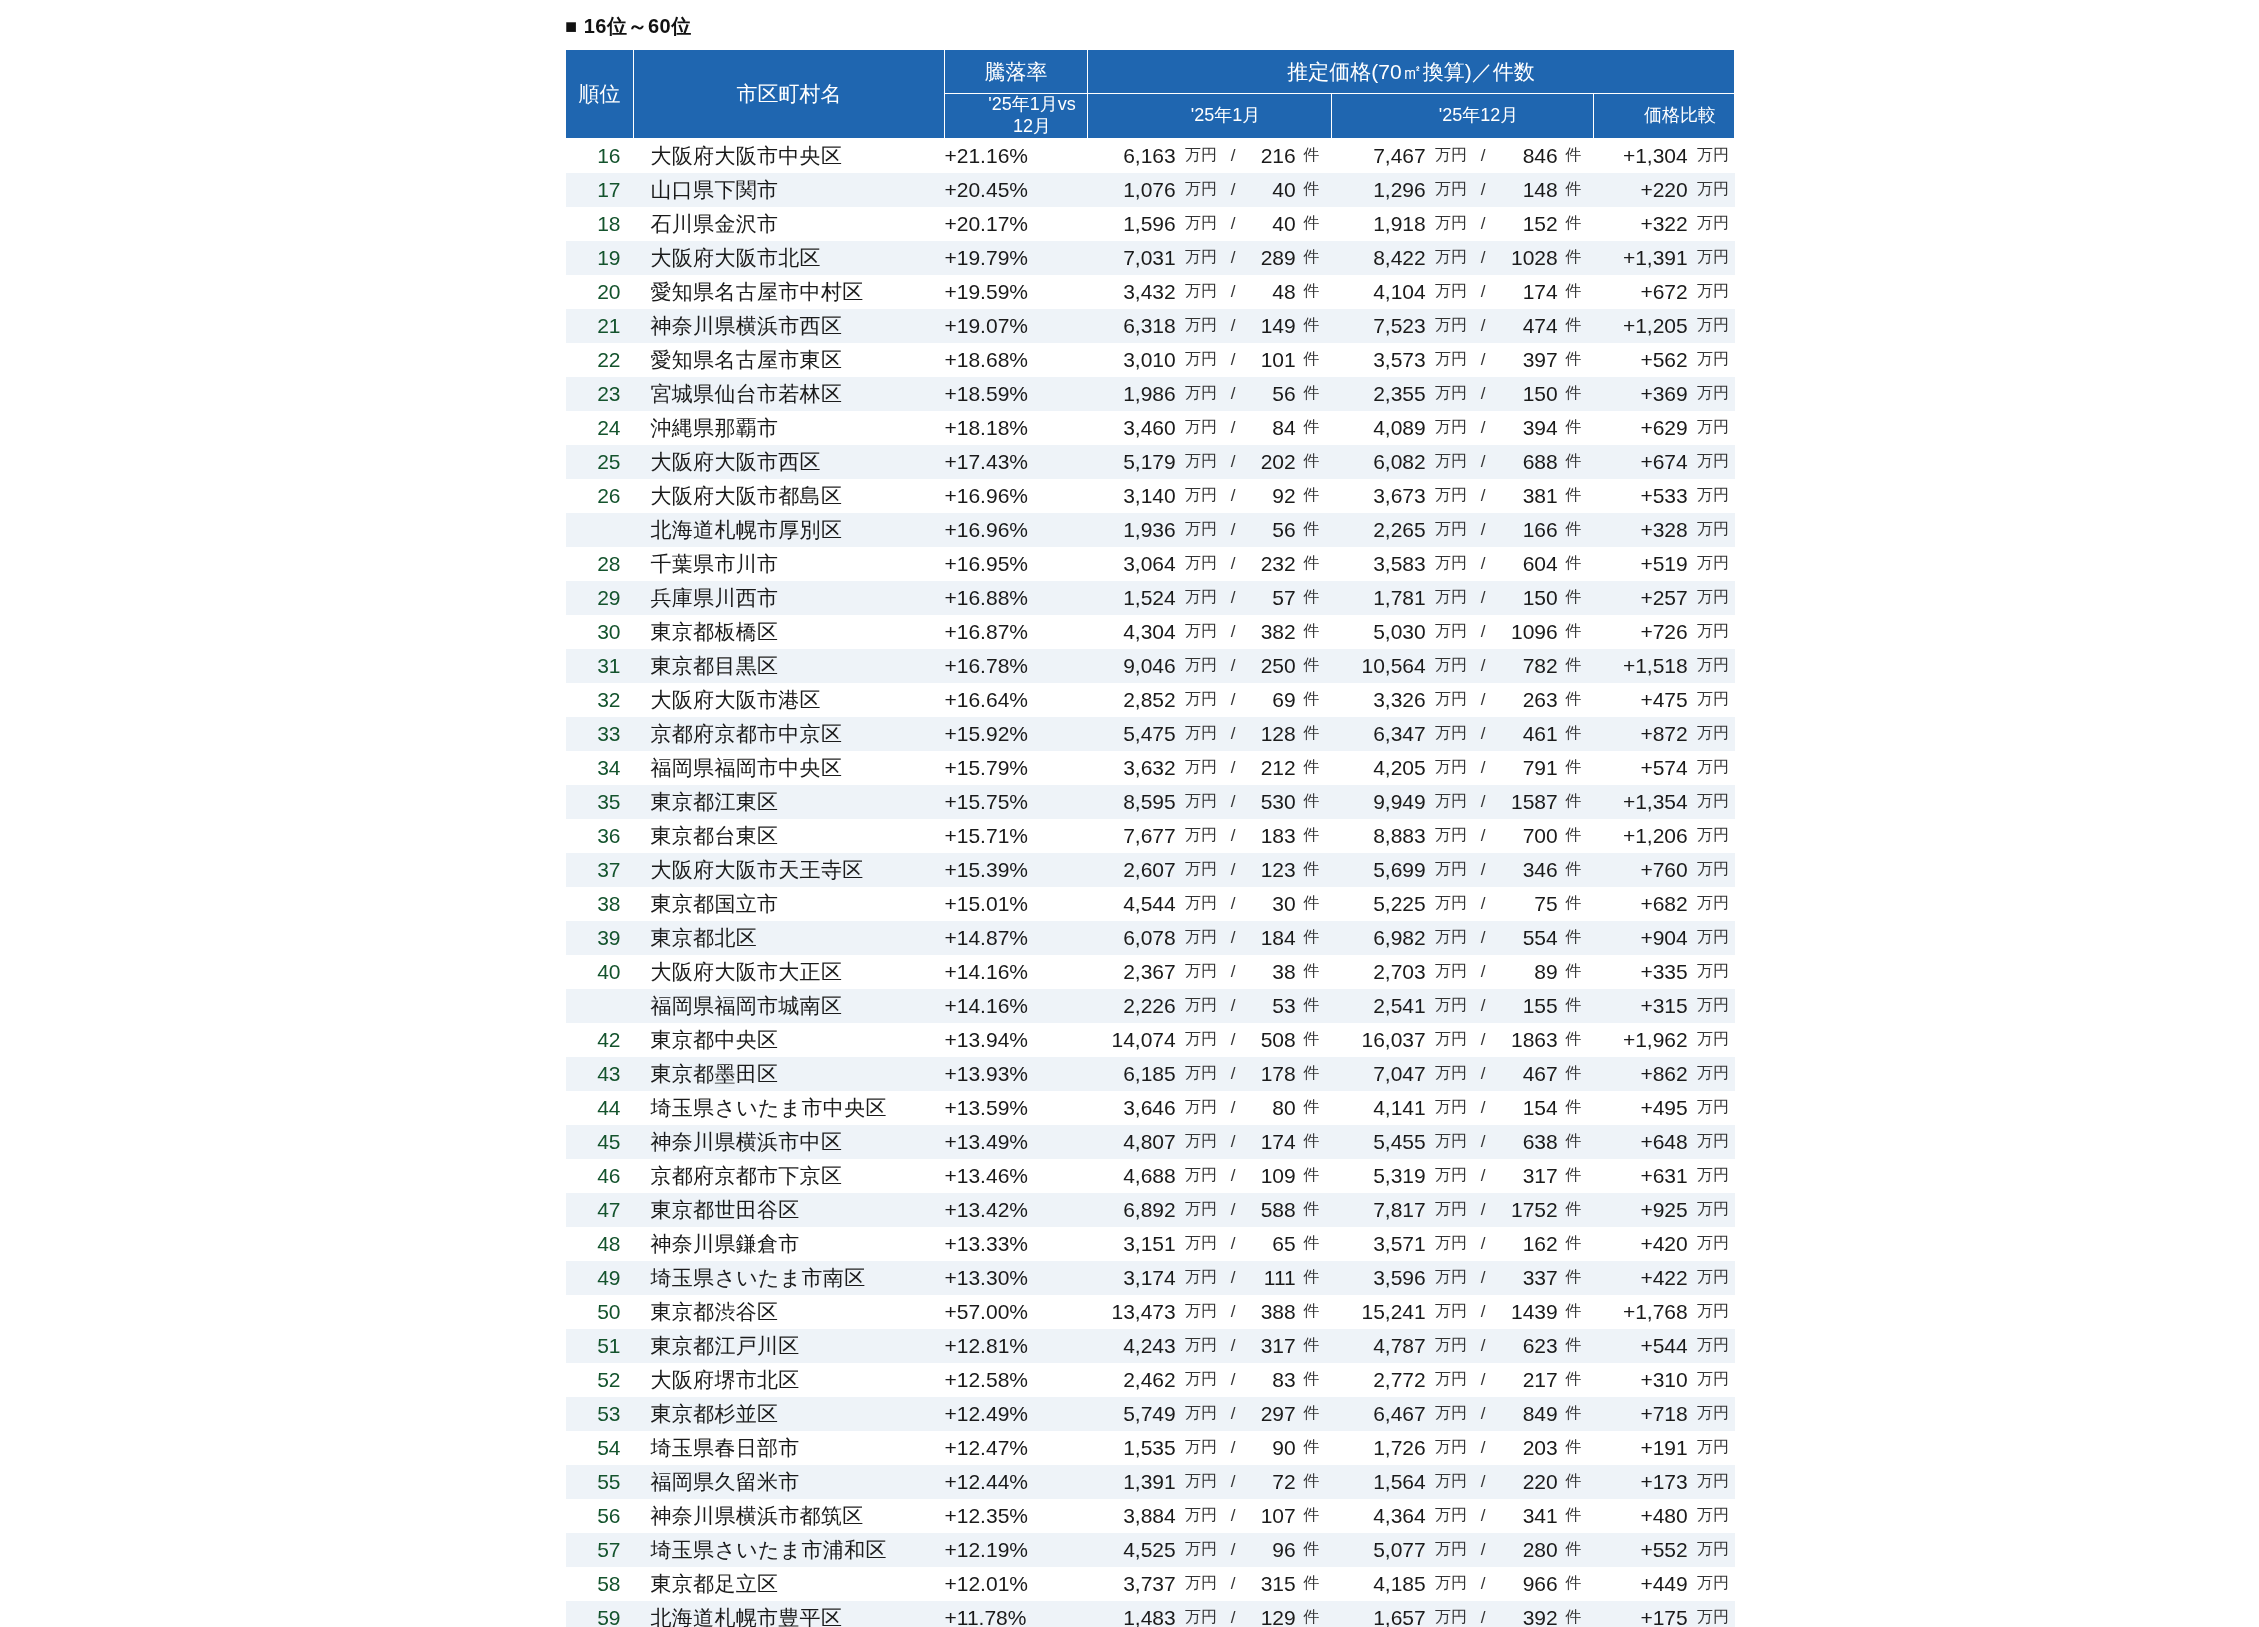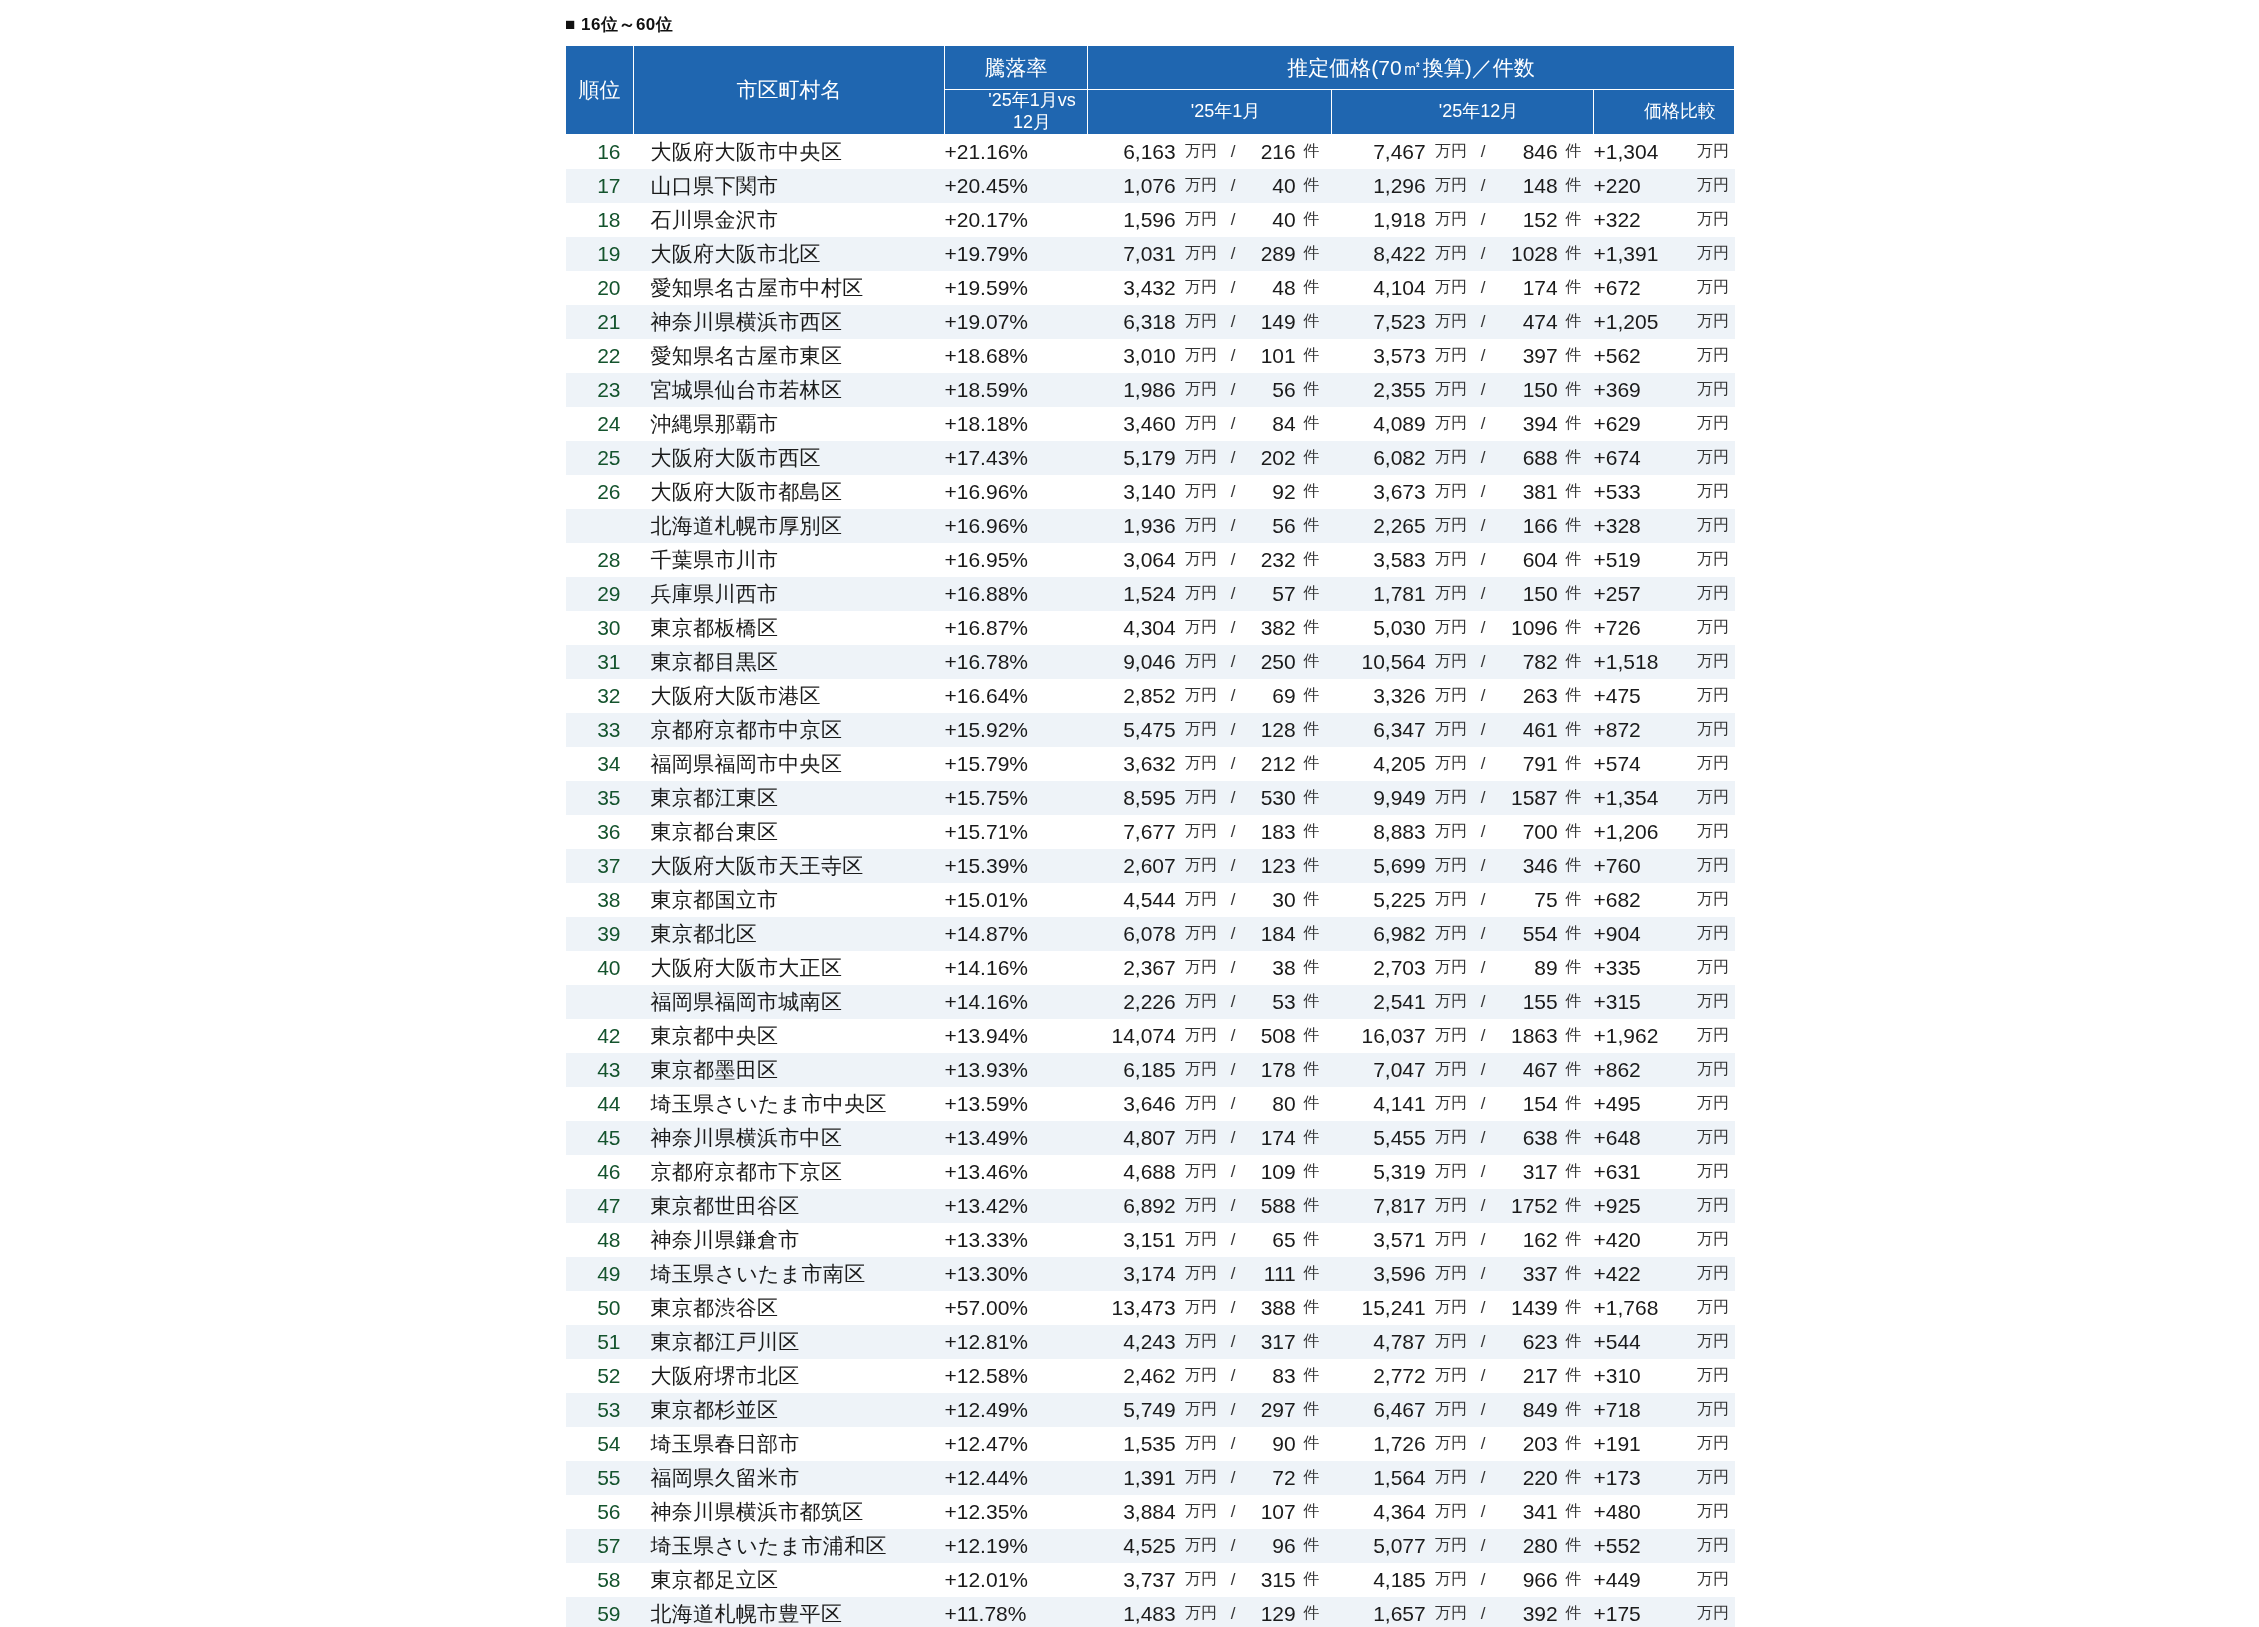--- a/index.html
+++ b/index.html
@@ -16,21 +16,21 @@
   }
   .page {
     position: relative;
     width: 2260px;
     height: 1627px;
     box-sizing: border-box;
     padding: 13px 0 0 0;
   }
   .title {
     margin-left: 565px;
-    font-size: 17px;
+    font-size: 20px;
     font-weight: bold;
     color: #111111;
     letter-spacing: 0.5px;
     margin-bottom: 9.4px;
   }
   table.rank-table {
     margin-left: 565px;
     border-collapse: collapse;
     table-layout: fixed;
     font-size: 21px;
@@ -105,20 +105,21 @@
     text-align: right;
     padding-right: 3.8px;
   }
   tbody td.ken {
     text-align: left;
     padding-left: 3.8px;
     font-size: 16px;
     color: #333;
   }
   tbody td.cmp {
+    text-align: right;
     padding-right: 3.8px;
   }
   tbody td.cmpu {
     text-align: left;
     padding-left: 5.6px;
     font-size: 16px;
     color: #333;
   }
   .hdr-price-group { border-left: 0.9px solid #fff; }
 </style>

